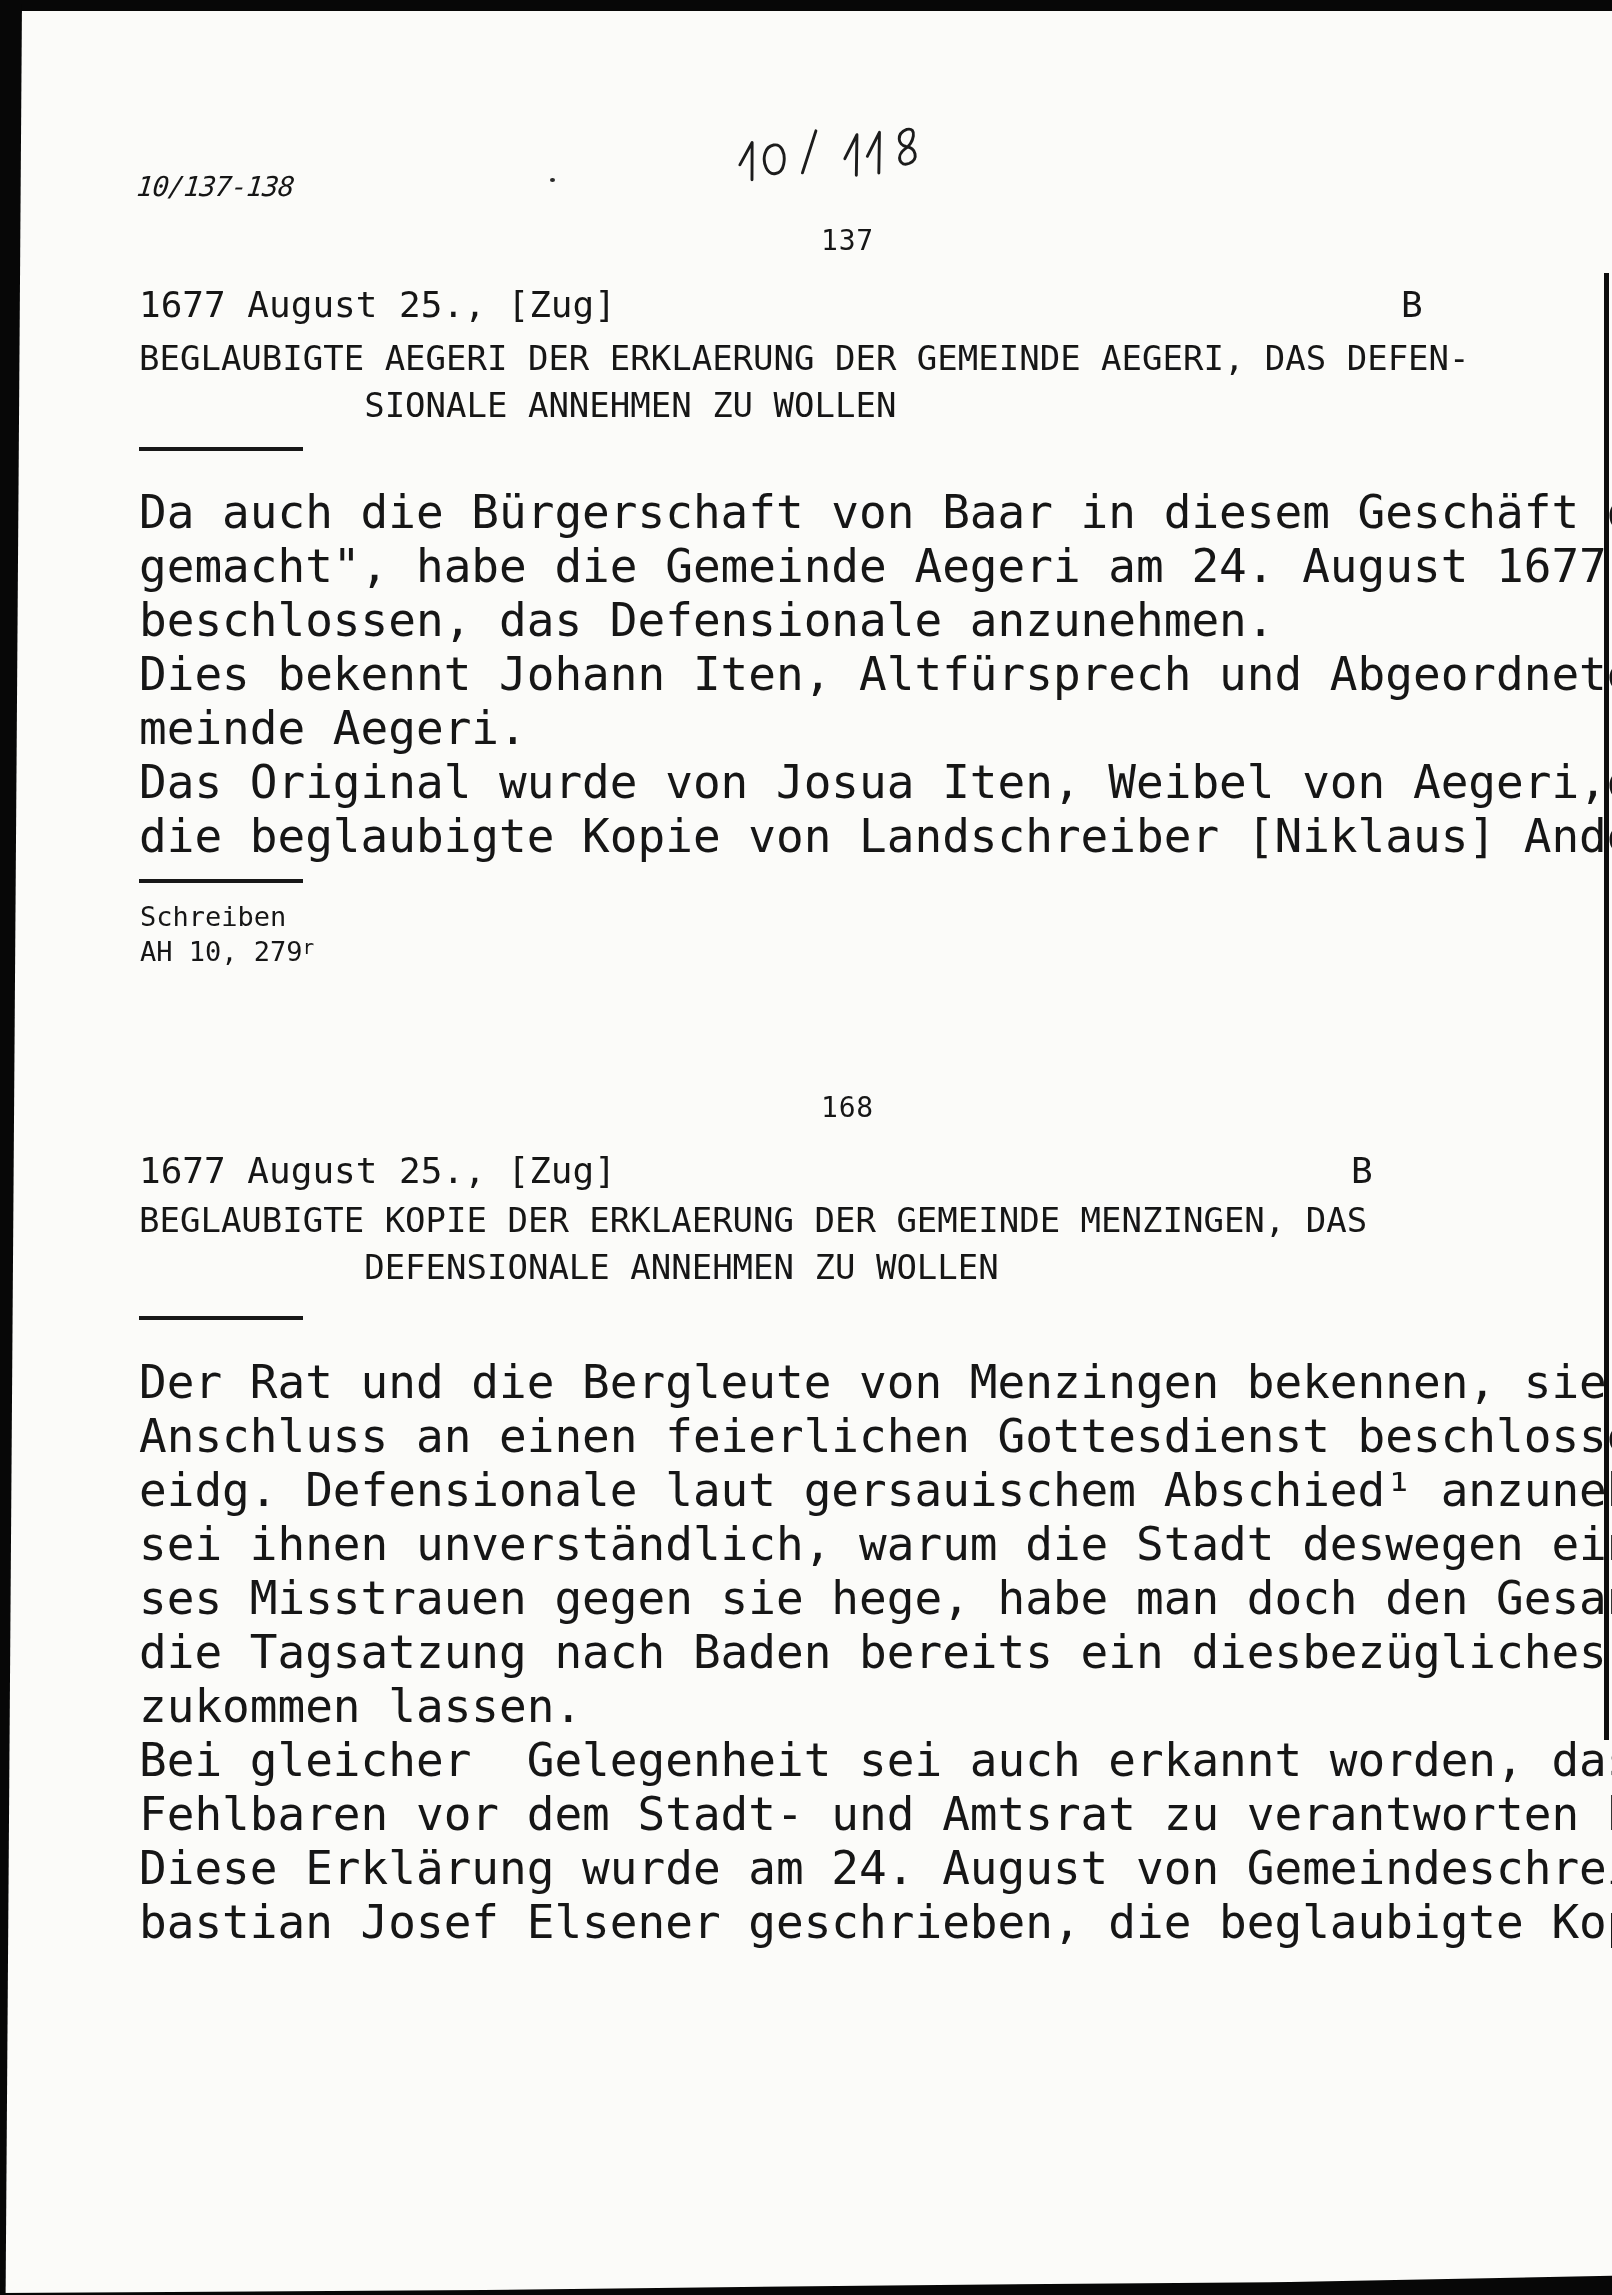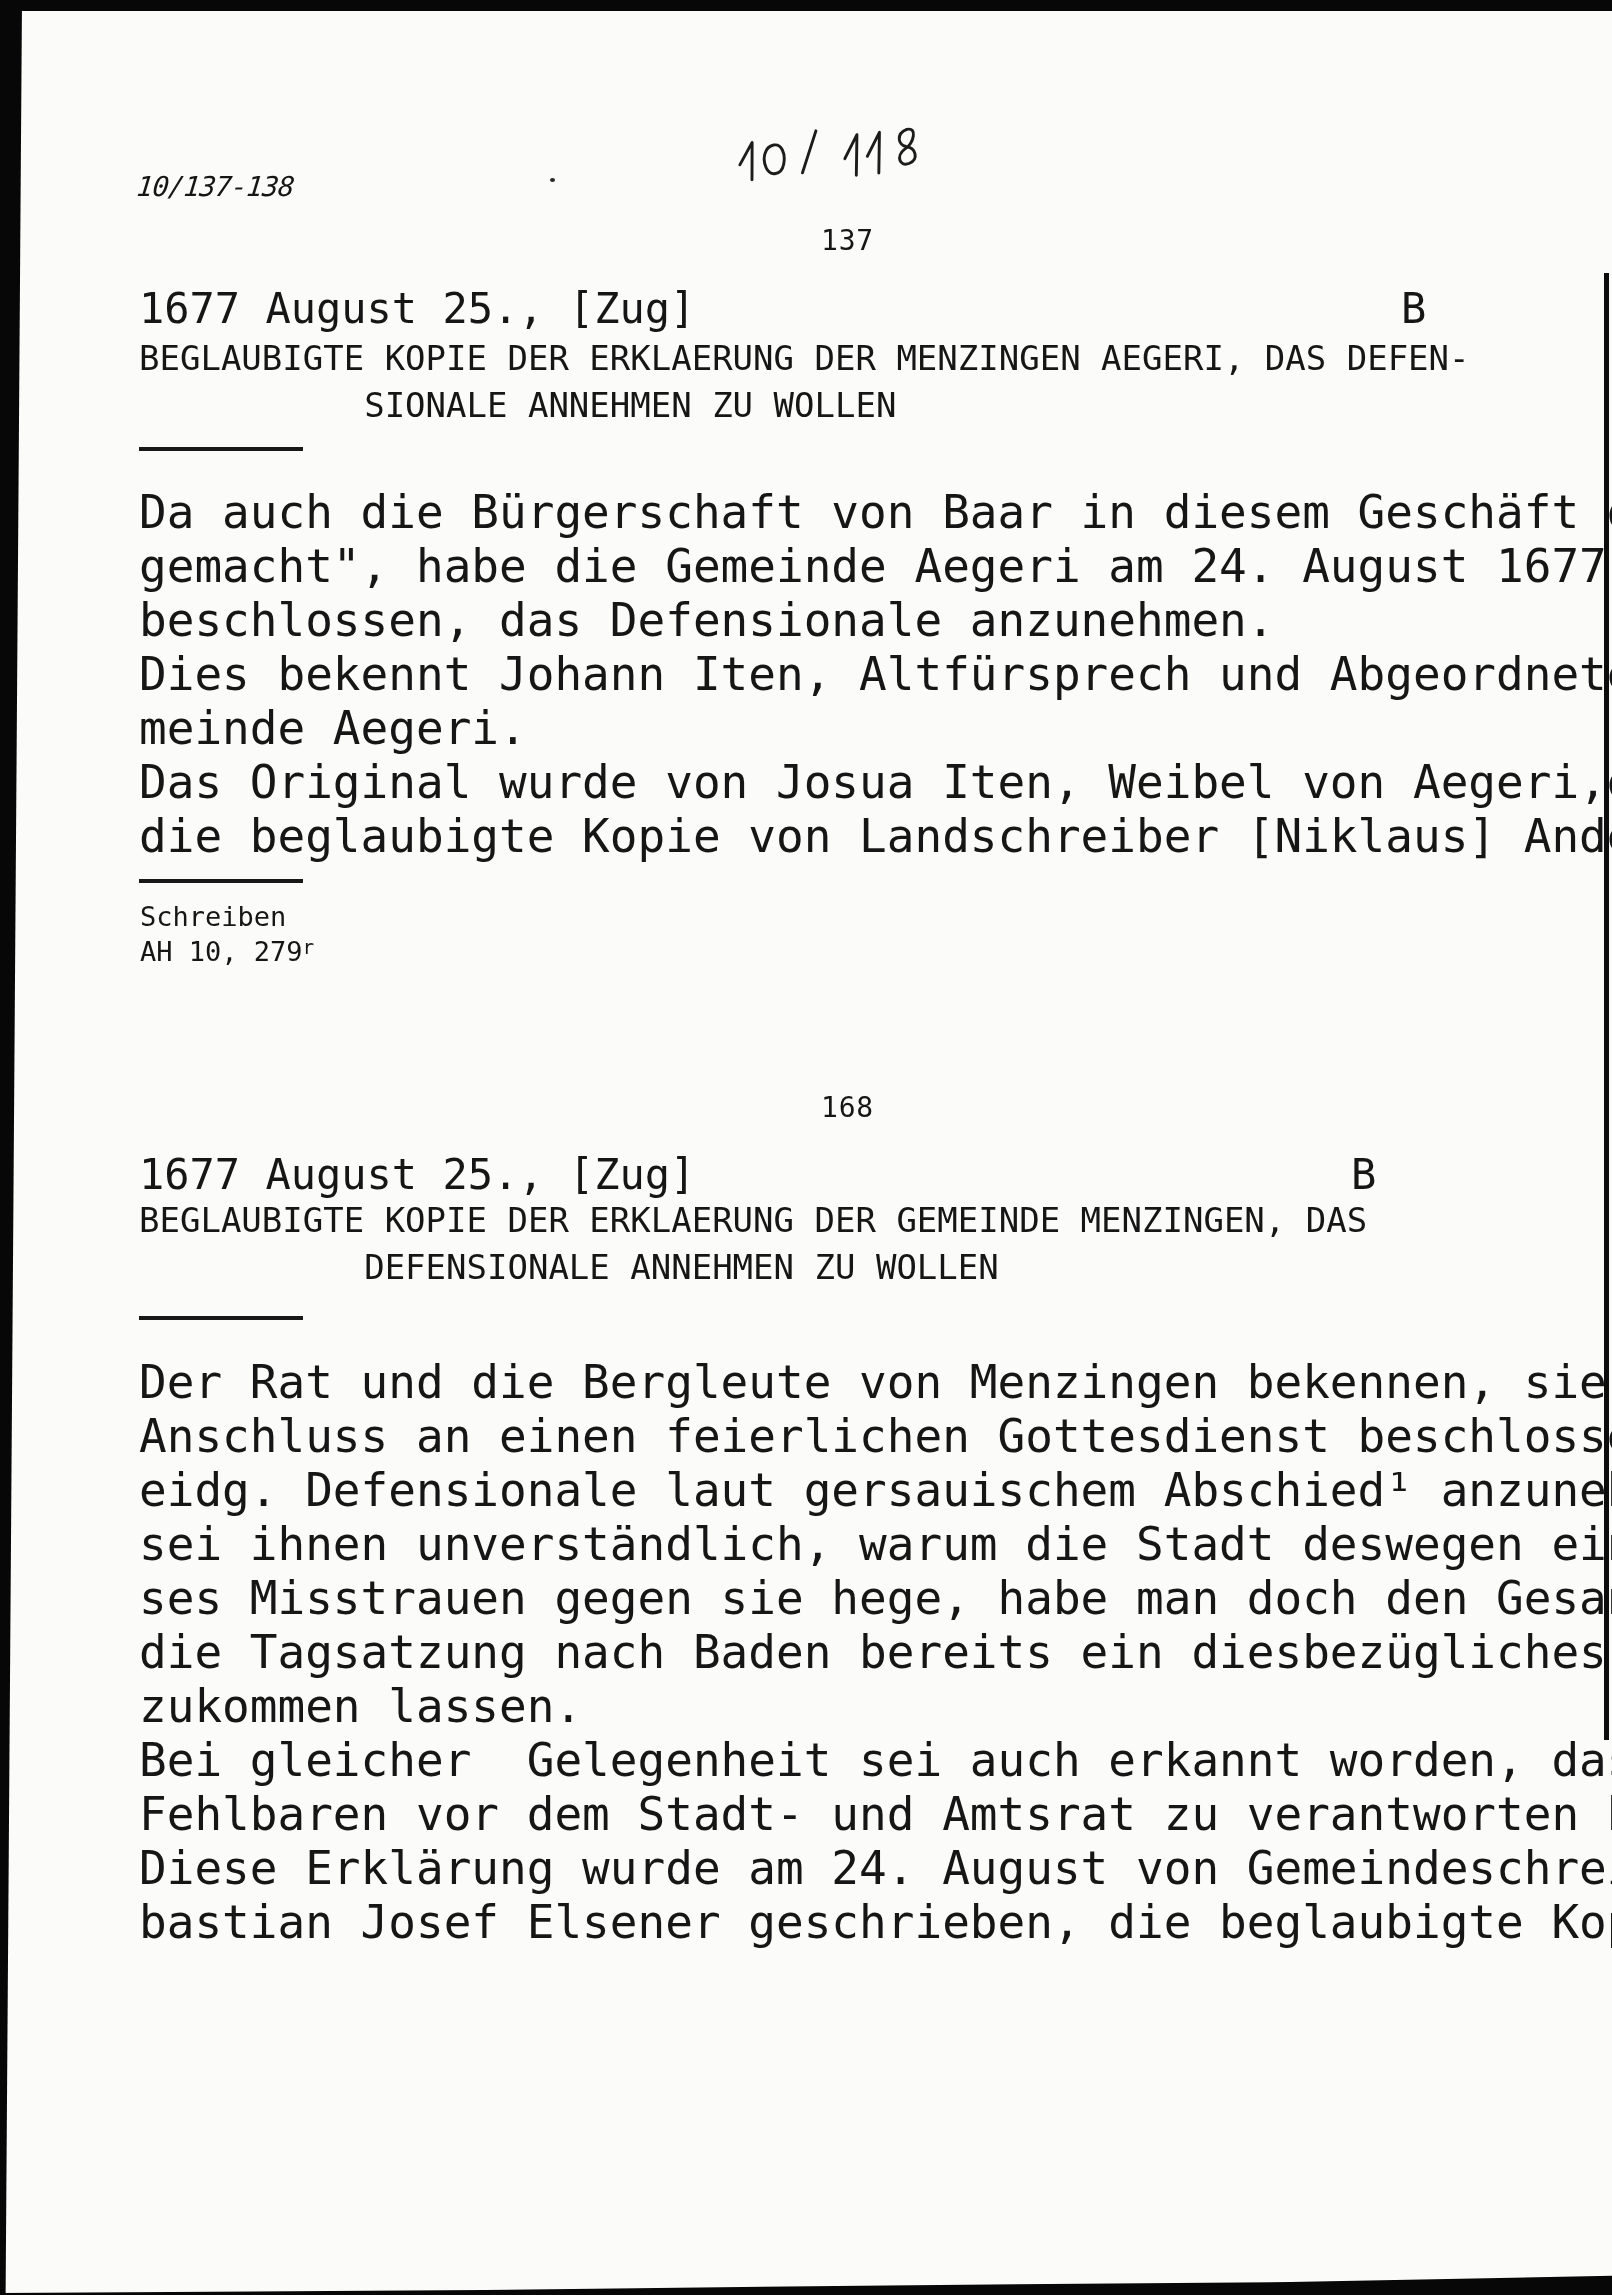--- a/index.html
+++ b/index.html
@@ -29,21 +29,21 @@
   .annotation{position:absolute;left:730px;top:118px;width:202px;height:81px;}
   .annotation path{fill:none;stroke:#1c1c1c;stroke-width:3.6;stroke-linecap:round;stroke-linejoin:round;}
 
   .entry-number{
     position:absolute;left:139px;width:1417px;text-align:center;
     font-size:28px;letter-spacing:0.8px;
   }
   .n137{top:224px;}
   .n138{top:1091px;}
 
-  .entry-head{position:absolute;left:139px;width:1443px;font-size:42px;}
+  .entry-head{position:absolute;left:139px;width:1443px;font-size:36px;}
   .h137{top:284px;}
   .h138{top:1150px;}
   .marginal{position:absolute;top:0;}
   .b137{left:1262px;}
   .b138{left:1212px;}
 
   .entry-title{
     position:absolute;left:139px;
     font-size:34px;line-height:47px;white-space:pre;
   }
@@ -89,21 +89,21 @@
     </g>
   </svg>
 
   <div class="entry-number n137">137</div>
 
   <div class="entry-head h137">
     <span class="date">1677 August 25., [Zug]</span>
     <span class="marginal b137">B</span>
   </div>
 
-  <div class="entry-title t137">BEGLAUBIGTE KOPIE DER ERKLAERUNG DER MENZINGEN AEGERI, DAS DEFEN-
+  <div class="entry-title t137">BEGLAUBIGTE AEGERI DER ERKLAERUNG DER GEMEINDE AEGERI, DAS DEFEN-
            SIONALE ANNEHMEN ZU WOLLEN</div>
 
   <div class="rule r1"></div>
 
   <div class="entry-body p137">Da auch die Bürgerschaft von Baar in diesem Geschäft die "Majora
 gemacht", habe die Gemeinde Aegeri am 24. August 1677 einhellig
 beschlossen, das Defensionale anzunehmen.
 Dies bekennt Johann Iten, Altfürsprech und Abgeordneter der Ge-
 meinde Aegeri.
 Das Original wurde von Josua Iten, Weibel von Aegeri,geschrieben,

